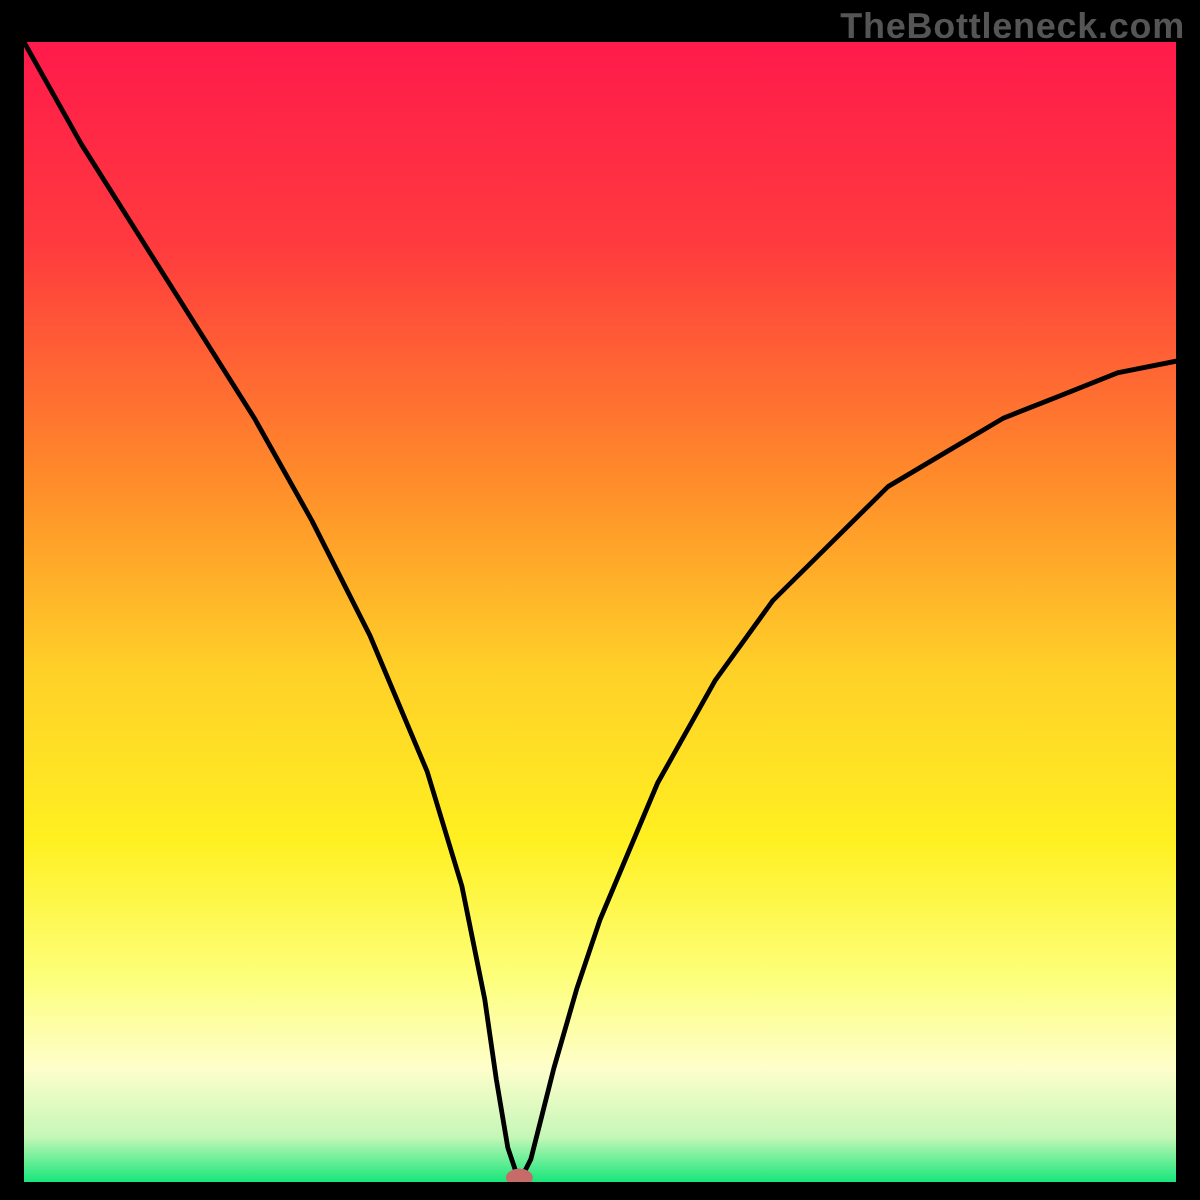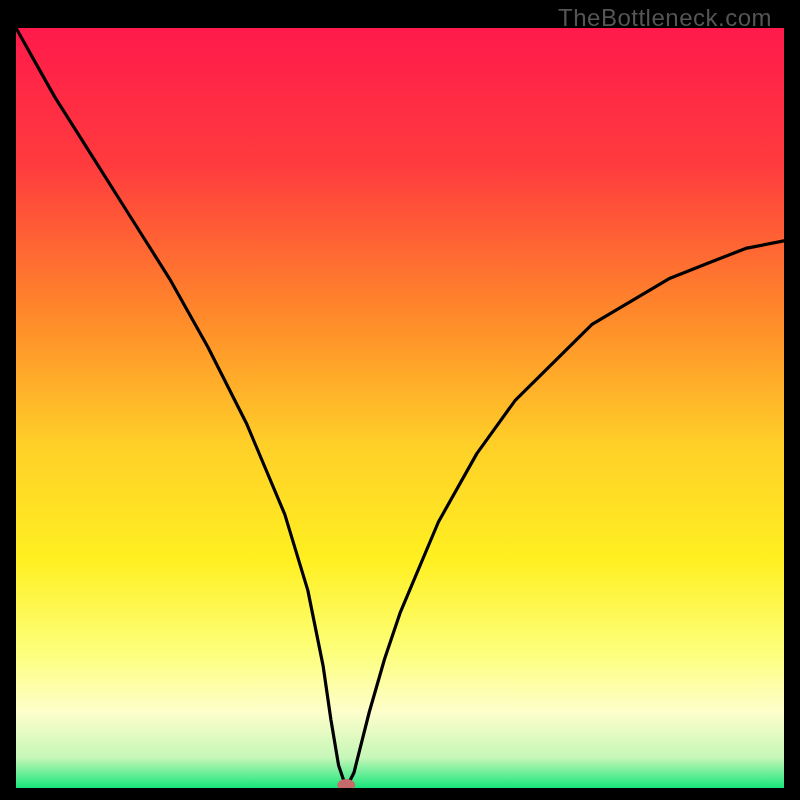--- a/index.html
+++ b/index.html
@@ -13,24 +13,24 @@
   }
   .frame {
     position: relative;
     width: 800px;
     height: 800px;
     background: #000;
   }
   .watermark {
     position: absolute;
     top: 4px;
-    right: 28px;
+    right: 10px;
     color: #555;
     font-size: 24px;
-    font-weight: 400;
+    font-weight: 700;
     letter-spacing: 0.5px;
     user-select: none;
   }
   .plot-area {
     position: absolute;
     top: 28px;
     left: 16px;
     width: 768px;
     height: 760px;
     background: #000;

